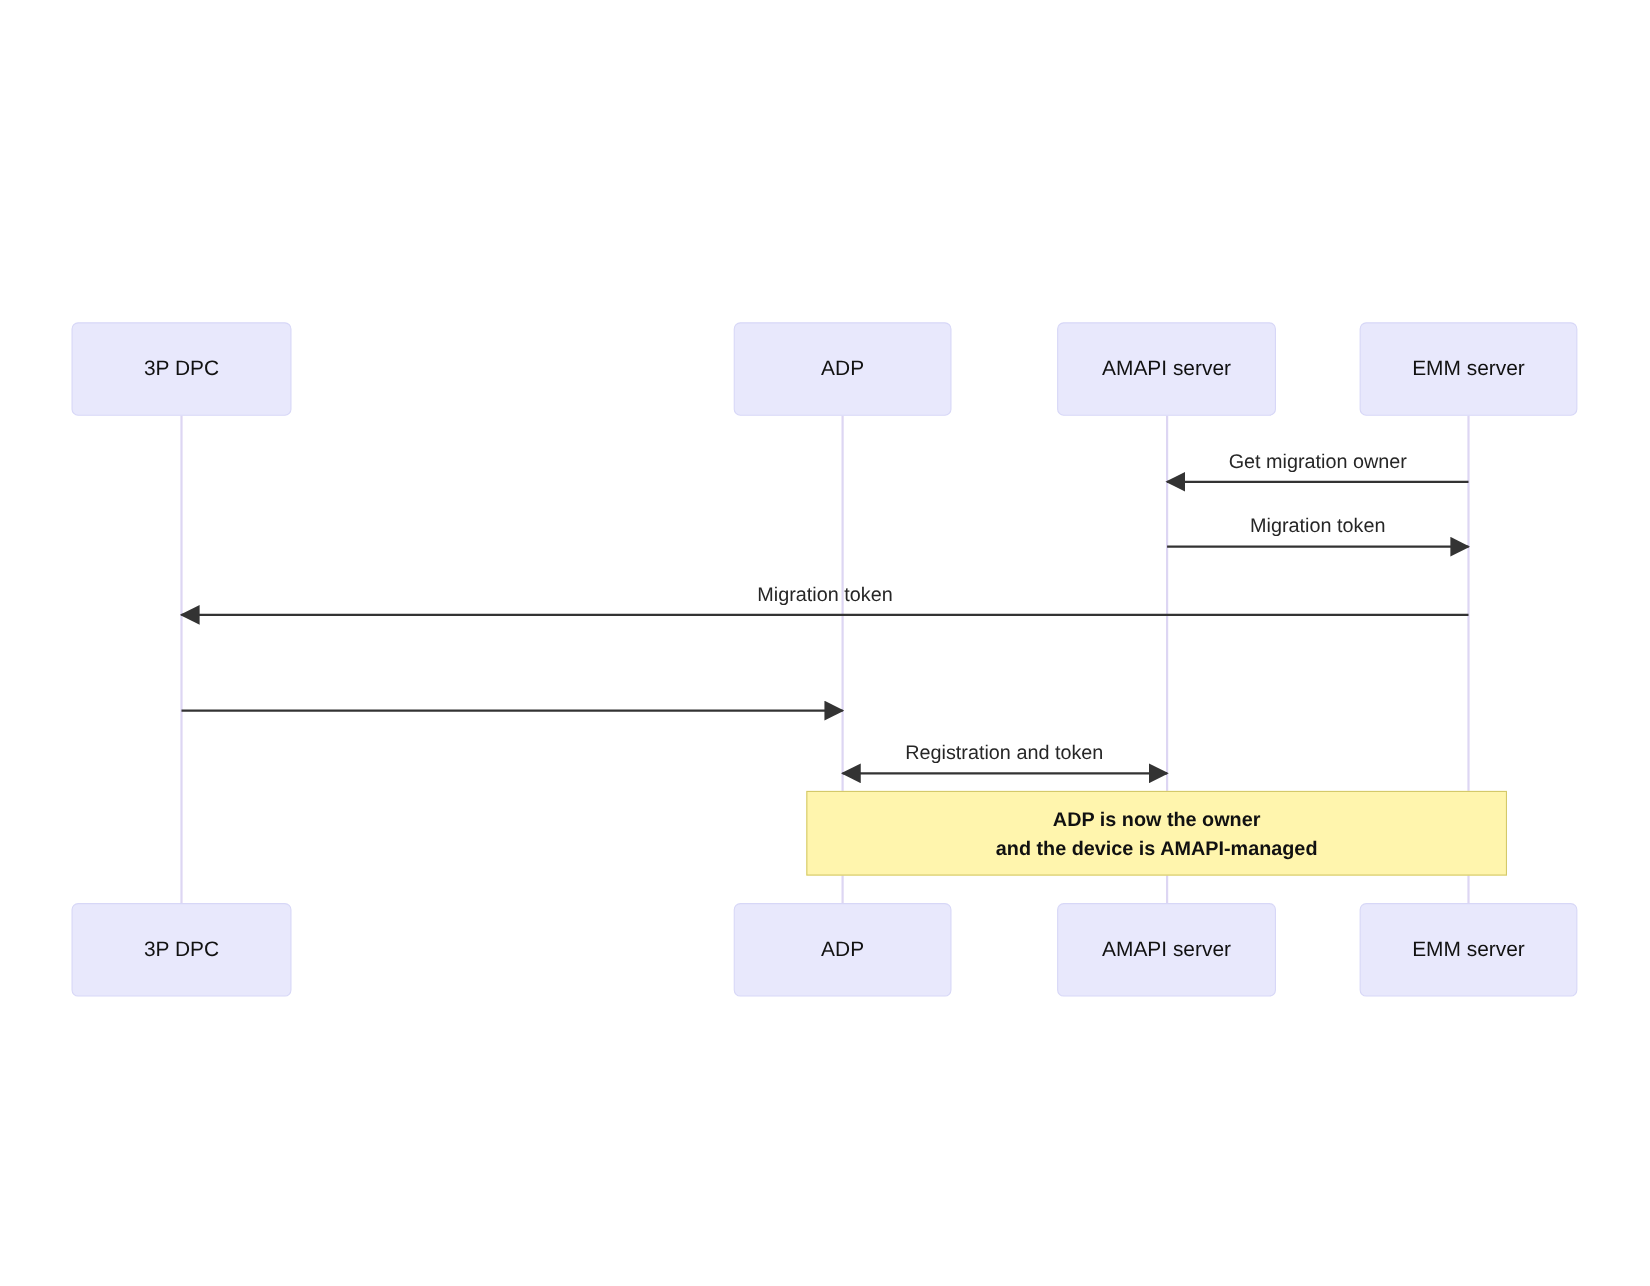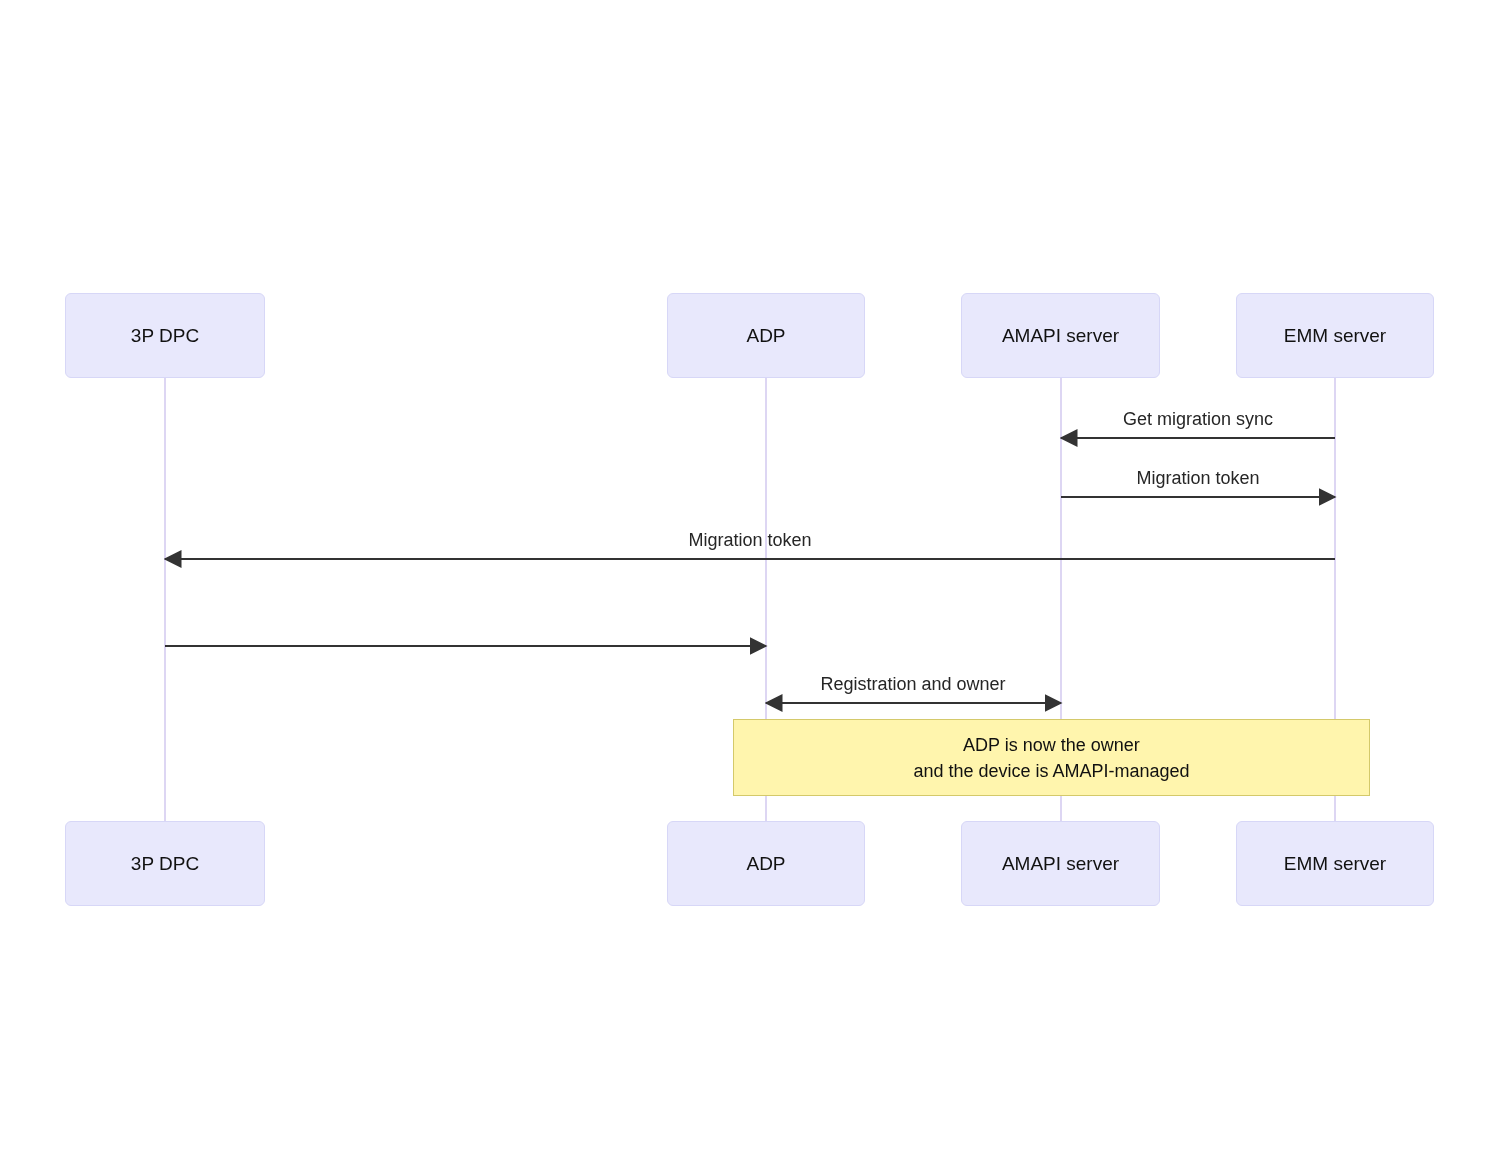--- a/index.html
+++ b/index.html
@@ -61,20 +61,21 @@
     justify-content: center;
     color: #111111;
     font-size: 18px;
     font-family: "Liberation Sans", sans-serif;
     line-height: 26px;
     text-align: center;
   }
   .note-line {
     display: block;
     white-space: nowrap;
+    font-weight: bold;
   }
 </style>
 </head>
 <body>
 
 <div id="diagram">
 
   <svg class="svg-layer" viewBox="0 0 1500 1169" xmlns="http://www.w3.org/2000/svg">
     <defs>
       <marker id="arrowEnd" viewBox="0 0 12 12" refX="11" refY="6" markerWidth="9" markerHeight="9" orient="auto-start-reverse">
@@ -118,32 +119,32 @@
       <div class="participant-box" style="left: 961px; top: 805px; width: 199px; height: 85px; background: rgb(232, 232, 252); border-color: rgb(215, 215, 247);">
         <span>AMAPI server</span>
       </div>
       <div class="participant-box" style="left: 1236px; top: 277px; width: 198px; height: 85px; background: rgb(232, 232, 252); border-color: rgb(215, 215, 247);">
         <span>EMM server</span>
       </div>
       <div class="participant-box" style="left: 1236px; top: 805px; width: 198px; height: 85px; background: rgb(232, 232, 252); border-color: rgb(215, 215, 247);">
         <span>EMM server</span>
       </div>
       <div class="msg-label" style="left: 1198px; top: 391px; color: rgb(38, 38, 38);">
-        <div>Get migration sync</div>
+        <div>Get migration owner</div>
       </div>
       <div class="msg-label" style="left: 1198px; top: 450px; color: rgb(38, 38, 38);">
         <div>Migration token</div>
       </div>
       <div class="msg-label" style="left: 750px; top: 512px; color: rgb(38, 38, 38);">
         <div>Migration token</div>
       </div>
       <div class="msg-label" style="left: 466px; top: 573px; color: rgb(38, 38, 38);">
       </div>
       <div class="msg-label" style="left: 913px; top: 656px; color: rgb(38, 38, 38);">
-        <div>Registration and owner</div>
+        <div>Registration and token</div>
       </div>
       <div class="note-box" style="left: 733px; top: 703px; width: 637px; height: 77px; background: rgb(255, 245, 173); border-color: rgb(212, 201, 106);">
         <span class="note-line">ADP is now the owner</span>
         <span class="note-line">and the device is AMAPI-managed</span>
       </div>
     </div>
 
 </div>
 
 </body></html>

